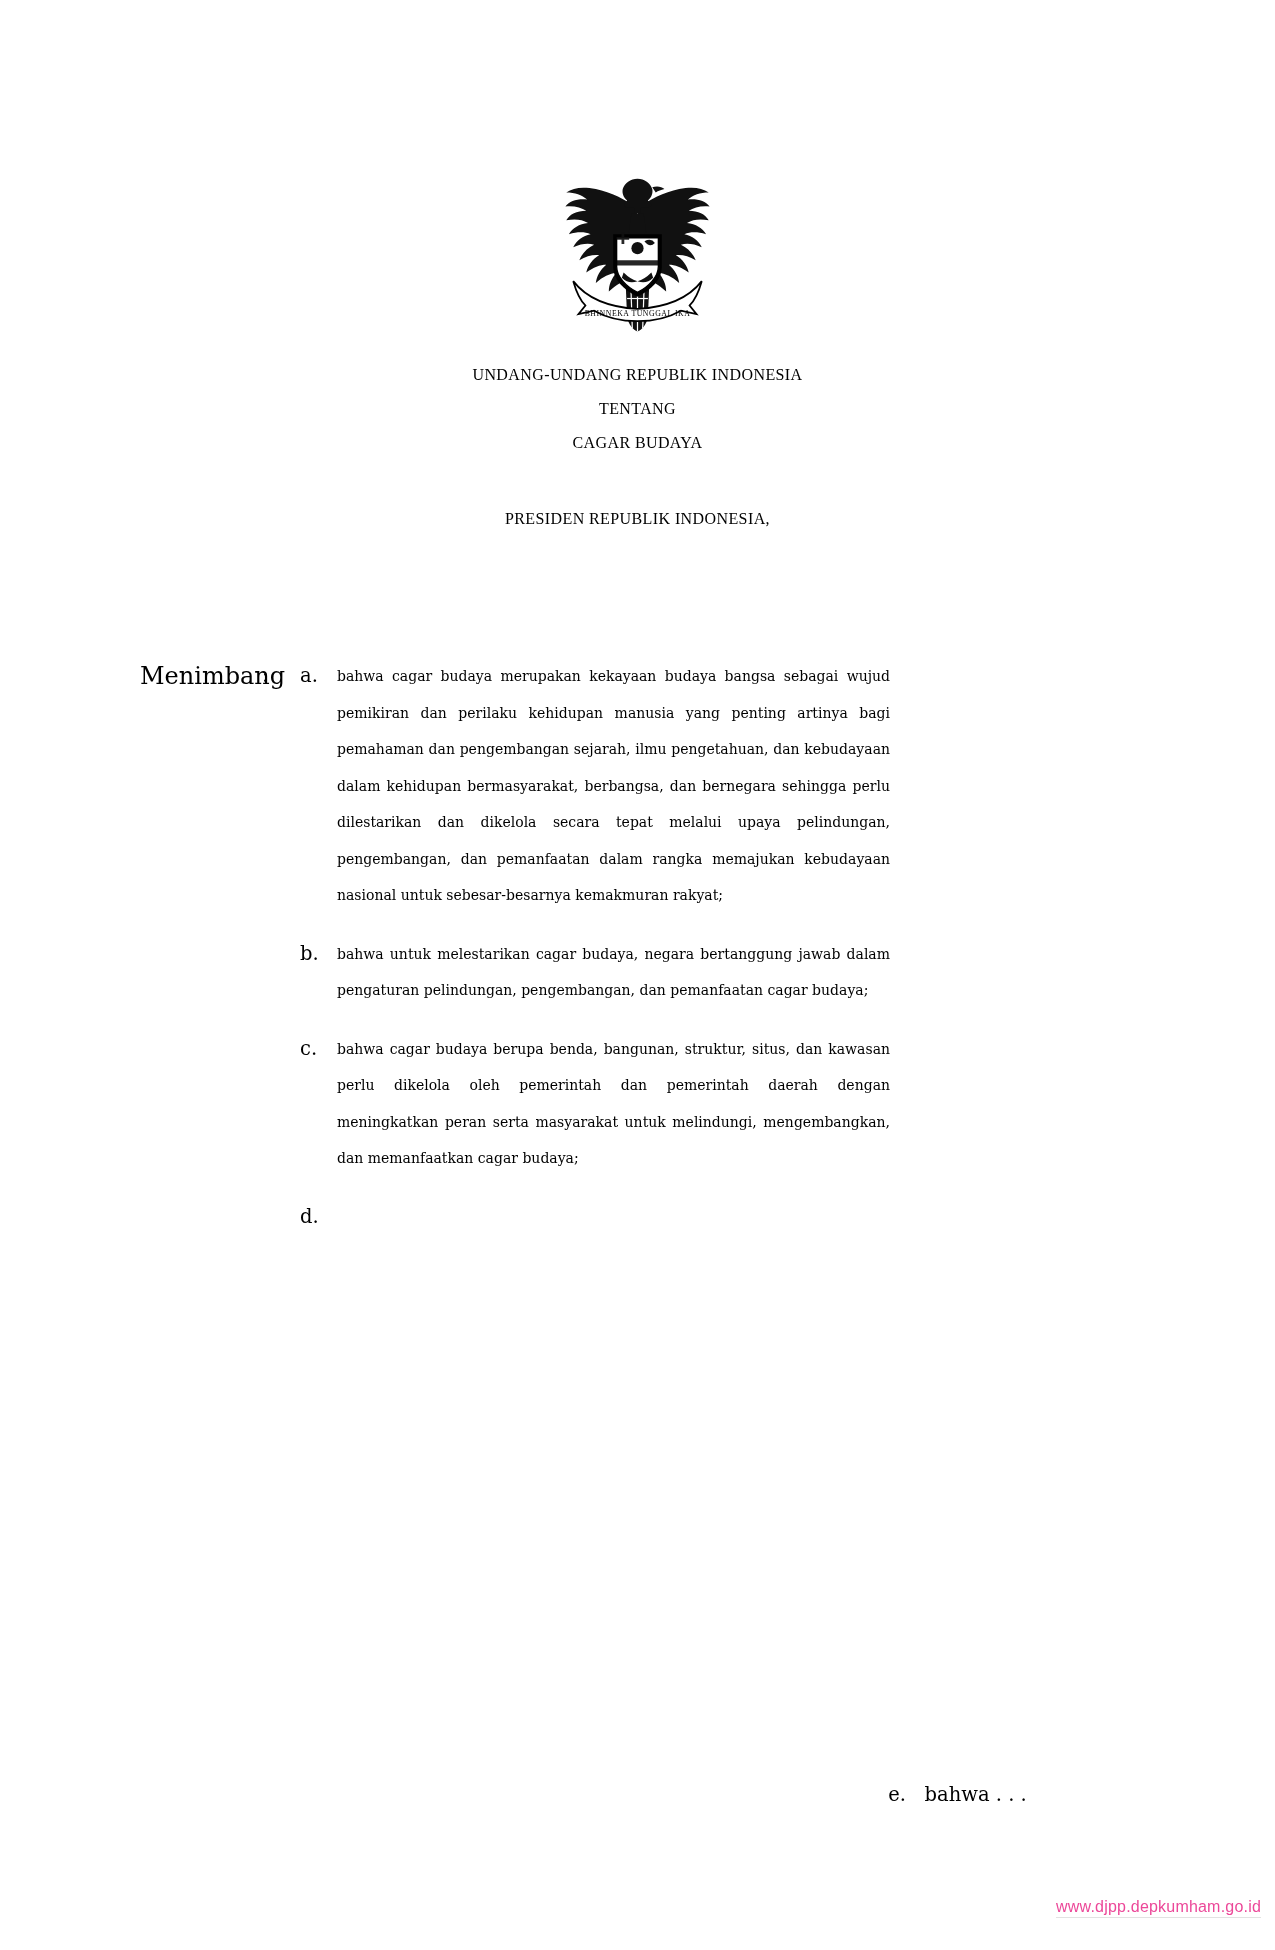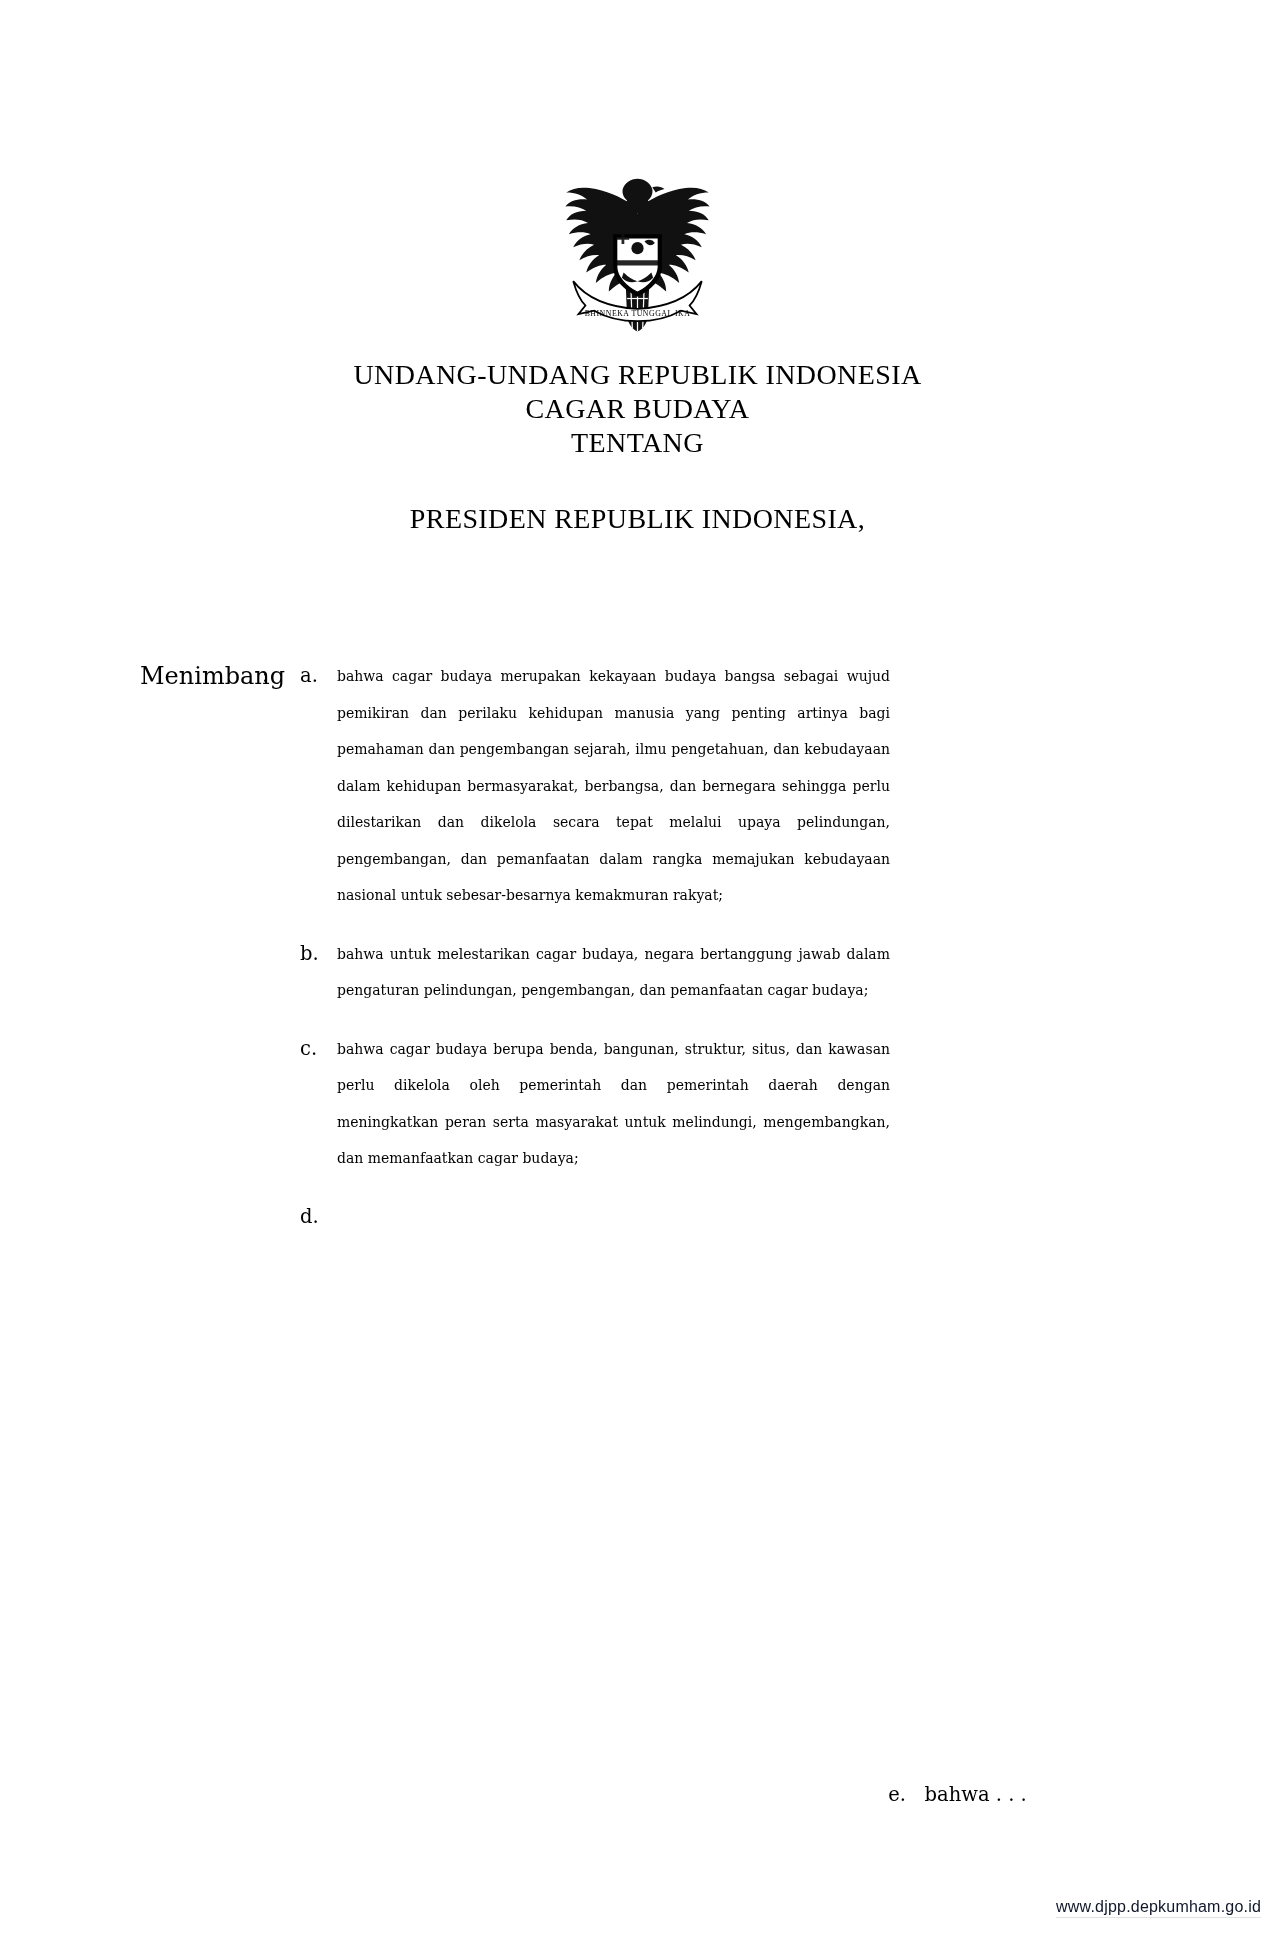--- a/index.html
+++ b/index.html
@@ -35,21 +35,21 @@
 
   
   .titles {
     position: absolute;
     top: 358px;
     left: 0;
     width: 1275px;
     text-align: center;
   }
   .title-line {
-    font-size: 28px;
+    font-size: 16px;
     letter-spacing: 0.4px;
     line-height: 34px;
     white-space: pre;
   }
   .title-gap-1 { height: 20px; }
   .title-gap-2 { height: 22px; }
 
   
   .considering {
     position: absolute;
@@ -106,21 +106,21 @@
   }
   .continuation span { padding-left: 640px; white-space: pre; text-align: right; }
 
   
   .watermark {
     position: absolute;
     right: 62px;
     bottom: 32px;
     font-family: "Liberation Sans", "DejaVu Sans", sans-serif;
     font-size: 16px;
-    color: #0f172a;
+    color: #ec4899;
     border-bottom: 1px solid #e2e2e2;
     padding-bottom: 1px;
     letter-spacing: 0.2px;
   }
 </style>
 </head>
 <body>
 
 <div class="page">
 
@@ -160,22 +160,22 @@
         <path d="M116 118 q-8 8 -16 10 q10 4 18 -4 z" fill="#111111"></path>
 
         <path d="M26 128 C40 146 64 158 100 160 C136 158 160 146 174 128 C170 142 166 150 160 156 L168 166 L150 162 C136 170 119 174 100 174 C81 174 64 170 50 162 L32 166 L40 156 C34 150 30 142 26 128 Z" fill="#ffffff" stroke="#000000" stroke-width="2"></path>
         <text x="100" y="168" font-size="9" text-anchor="middle" font-family="Liberation Serif, serif" fill="#000000" letter-spacing="0.6">BHINNEKA  TUNGGAL  IKA</text>
       </g>
     </svg>
   </div>
 
   <div class="titles">
     <div class="title-line">UNDANG-UNDANG REPUBLIK INDONESIA</div>
+    <div class="title-line">TENTANG</div>
     <div class="title-line">CAGAR BUDAYA</div>
-    <div class="title-line">TENTANG</div>
     <div class="title-gap-1"></div>
     <div class="title-gap-2"></div>
     <div class="title-line">PRESIDEN REPUBLIK INDONESIA,</div>
   </div>
 
   <div class="considering">
 
     <div class="cons-row">
       <div class="cons-label">Menimbang</div>
       <div class="cons-colon">:</div>

